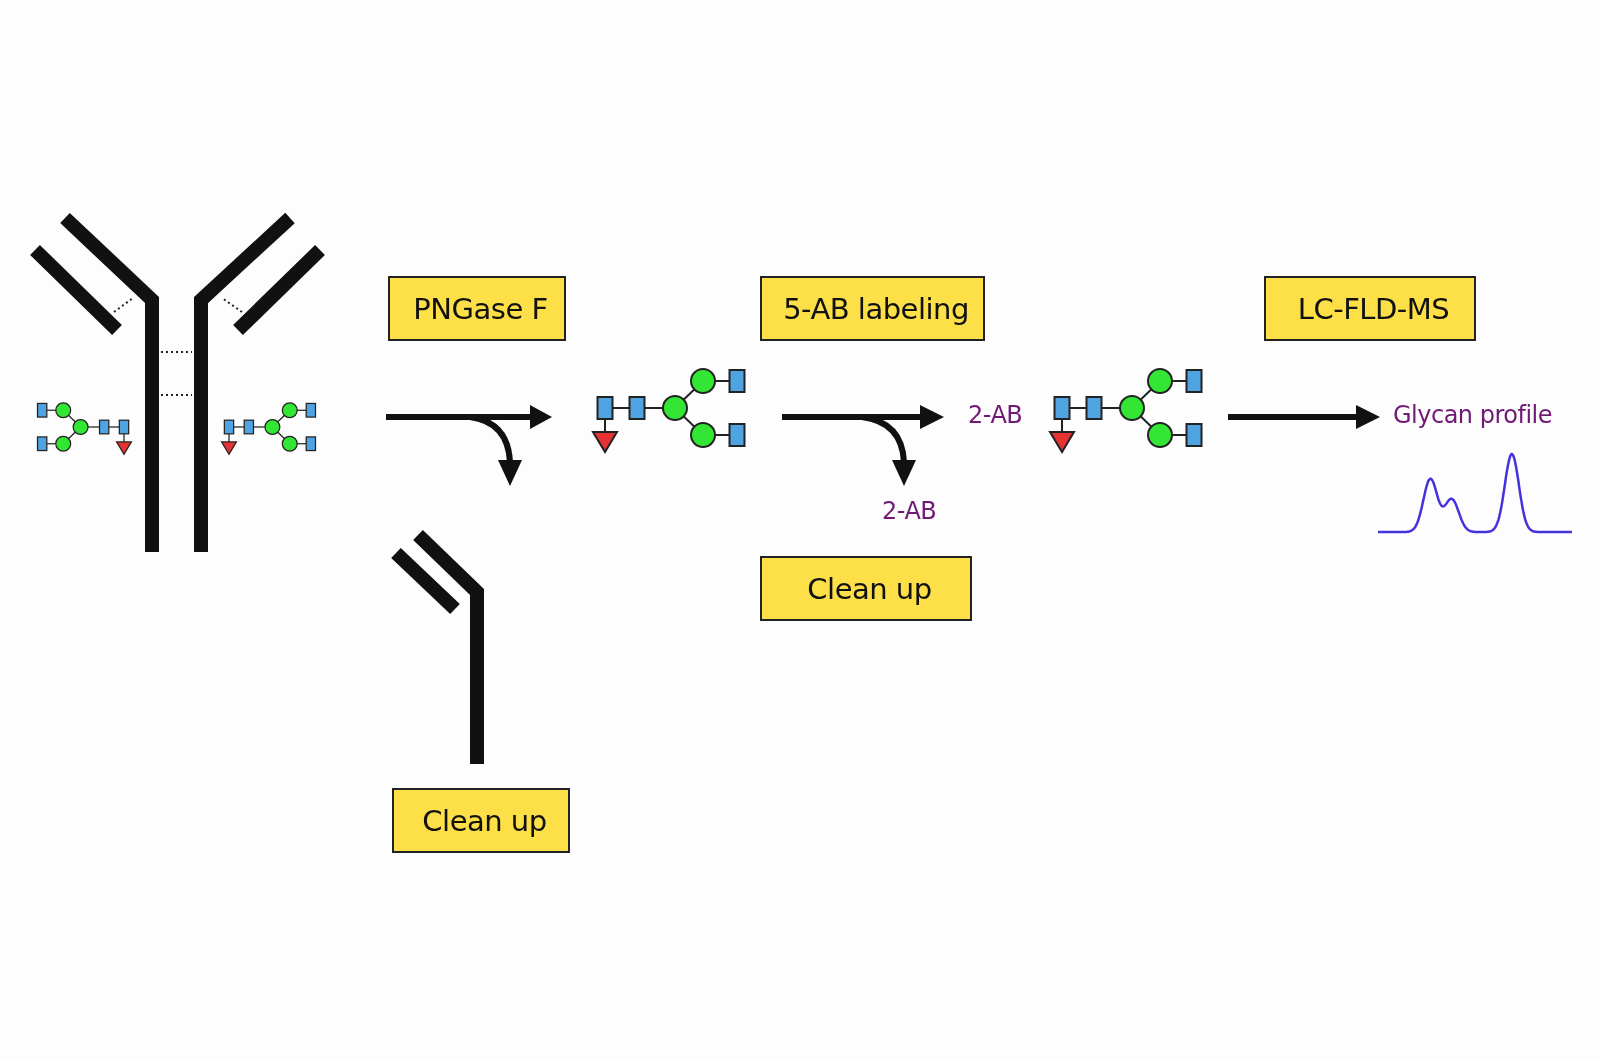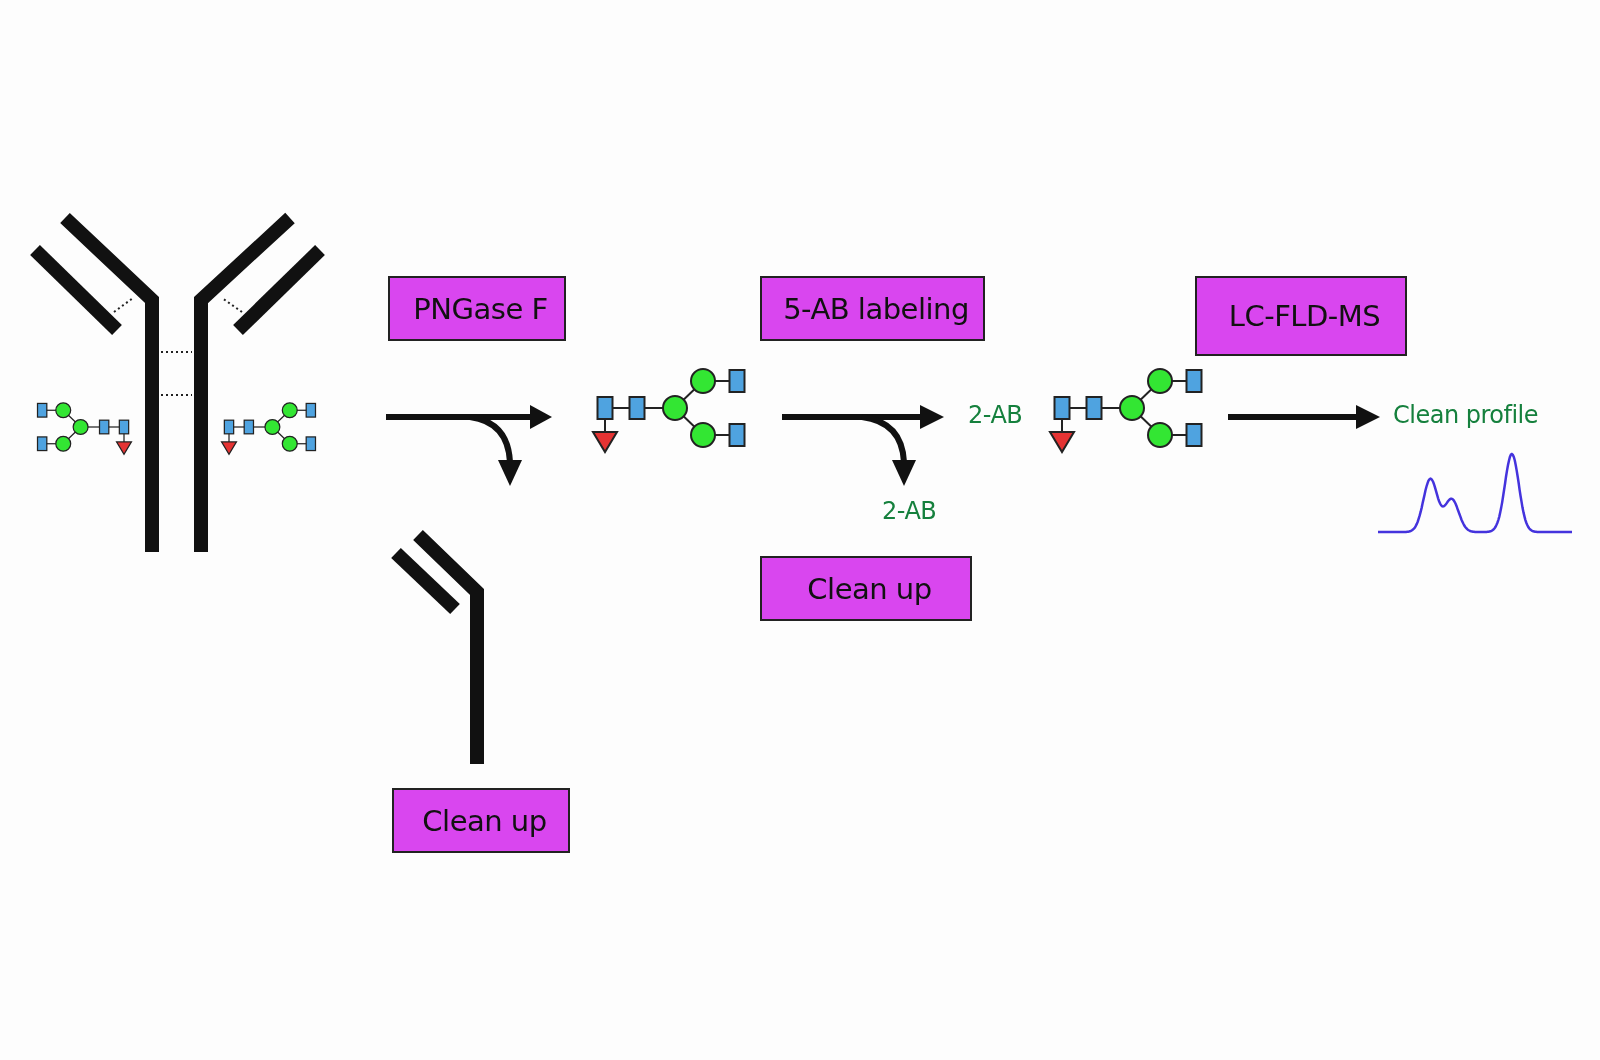--- a/index.html
+++ b/index.html
@@ -1,22 +1,22 @@
 <!DOCTYPE html>
 <html><head>
   <meta charset="utf-8">
   <style>
     html, body { margin: 0; padding: 0; background: #fdfdfd; }
     body { width: 1600px; height: 1060px; position: relative; overflow: hidden;
            font-family: "DejaVu Sans", sans-serif; }
     #stage { position: absolute; left: 0; top: 0; }
-    .label-box { position: absolute; background: #d946ef; border: 2px solid #222;
+    .label-box { position: absolute; background: #fde047; border: 2px solid #222;
                  display: flex; align-items: center; justify-content: center;
                  font-size: 29px; color: #111; letter-spacing: -0.5px; box-sizing: border-box; padding-left: 7px; }
-    .plain-label { position: absolute; font-size: 24px; color: #15803d; letter-spacing: -0.5px; white-space: nowrap; }
+    .plain-label { position: absolute; font-size: 24px; color: #701a75; letter-spacing: -0.5px; white-space: nowrap; }
   </style>
 </head>
 <body>
 
 <svg id="stage" width="1600" height="1060" viewBox="0 0 1600 1060">
   <defs>
     <marker id="ah" markerWidth="10" markerHeight="10" refX="2" refY="5" orient="auto" markerUnits="userSpaceOnUse"></marker>
   </defs>
 
   <g stroke="#111" stroke-width="14" fill="none" stroke-linecap="butt">
@@ -125,19 +125,19 @@
   <g>
     <line x1="1228" y1="417" x2="1358" y2="417" stroke="#111" stroke-width="6"></line>
     <polygon points="1356,405 1380,417 1356,429" fill="#111"></polygon>
   </g>
 
   <path id="chromatogram" fill="none" stroke="#4433dd" stroke-width="2.5" d="M 1378.0 532.0 L 1379.0 532.0 L 1379.9 532.0 L 1380.9 532.0 L 1381.9 532.0 L 1382.8 532.0 L 1383.8 532.0 L 1384.8 532.0 L 1385.8 532.0 L 1386.7 532.0 L 1387.7 532.0 L 1388.7 532.0 L 1389.6 532.0 L 1390.6 532.0 L 1391.6 532.0 L 1392.5 532.0 L 1393.5 532.0 L 1394.5 532.0 L 1395.5 532.0 L 1396.4 532.0 L 1397.4 532.0 L 1398.4 532.0 L 1399.3 532.0 L 1400.3 532.0 L 1401.3 532.0 L 1402.3 532.0 L 1403.2 532.0 L 1404.2 532.0 L 1405.2 531.9 L 1406.1 531.9 L 1407.1 531.8 L 1408.1 531.7 L 1409.0 531.5 L 1410.0 531.2 L 1411.0 530.9 L 1412.0 530.3 L 1412.9 529.6 L 1413.9 528.7 L 1414.9 527.5 L 1415.8 525.9 L 1416.8 523.9 L 1417.8 521.5 L 1418.7 518.7 L 1419.7 515.4 L 1420.7 511.7 L 1421.7 507.6 L 1422.6 503.3 L 1423.6 498.9 L 1424.6 494.4 L 1425.5 490.2 L 1426.5 486.5 L 1427.5 483.3 L 1428.4 480.8 L 1429.4 479.3 L 1430.4 478.6 L 1431.3 479.0 L 1432.3 480.3 L 1433.3 482.3 L 1434.3 485.1 L 1435.2 488.2 L 1436.2 491.7 L 1437.2 495.1 L 1438.1 498.3 L 1439.1 501.2 L 1440.1 503.5 L 1441.0 505.1 L 1442.0 506.1 L 1443.0 506.5 L 1444.0 506.2 L 1444.9 505.4 L 1445.9 504.3 L 1446.9 502.9 L 1447.8 501.5 L 1448.8 500.3 L 1449.8 499.3 L 1450.8 498.8 L 1451.7 498.7 L 1452.7 499.2 L 1453.7 500.3 L 1454.6 501.8 L 1455.6 503.8 L 1456.6 506.2 L 1457.5 508.8 L 1458.5 511.5 L 1459.5 514.3 L 1460.5 516.9 L 1461.4 519.5 L 1462.4 521.7 L 1463.4 523.8 L 1464.3 525.5 L 1465.3 527.0 L 1466.3 528.2 L 1467.2 529.2 L 1468.2 530.0 L 1469.2 530.5 L 1470.2 531.0 L 1471.1 531.3 L 1472.1 531.5 L 1473.1 531.7 L 1474.0 531.8 L 1475.0 531.9 L 1476.0 531.9 L 1476.9 531.9 L 1477.9 532.0 L 1478.9 532.0 L 1479.8 532.0 L 1480.8 532.0 L 1481.8 532.0 L 1482.8 532.0 L 1483.7 532.0 L 1484.7 532.0 L 1485.7 531.9 L 1486.6 531.9 L 1487.6 531.8 L 1488.6 531.7 L 1489.5 531.5 L 1490.5 531.3 L 1491.5 530.9 L 1492.5 530.3 L 1493.4 529.6 L 1494.4 528.5 L 1495.4 527.1 L 1496.3 525.3 L 1497.3 523.0 L 1498.3 520.1 L 1499.3 516.6 L 1500.2 512.4 L 1501.2 507.6 L 1502.2 502.1 L 1503.1 496.2 L 1504.1 489.8 L 1505.1 483.3 L 1506.0 476.8 L 1507.0 470.6 L 1508.0 465.1 L 1509.0 460.5 L 1509.9 456.9 L 1510.9 454.7 L 1511.9 454.0 L 1512.8 454.7 L 1513.8 456.9 L 1514.8 460.5 L 1515.7 465.1 L 1516.7 470.6 L 1517.7 476.8 L 1518.7 483.3 L 1519.6 489.8 L 1520.6 496.2 L 1521.6 502.1 L 1522.5 507.6 L 1523.5 512.4 L 1524.5 516.6 L 1525.4 520.1 L 1526.4 523.0 L 1527.4 525.3 L 1528.3 527.1 L 1529.3 528.5 L 1530.3 529.6 L 1531.3 530.3 L 1532.2 530.9 L 1533.2 531.3 L 1534.2 531.5 L 1535.1 531.7 L 1536.1 531.8 L 1537.1 531.9 L 1538.0 531.9 L 1539.0 532.0 L 1540.0 532.0 L 1541.0 532.0 L 1541.9 532.0 L 1542.9 532.0 L 1543.9 532.0 L 1544.8 532.0 L 1545.8 532.0 L 1546.8 532.0 L 1547.8 532.0 L 1548.7 532.0 L 1549.7 532.0 L 1550.7 532.0 L 1551.6 532.0 L 1552.6 532.0 L 1553.6 532.0 L 1554.5 532.0 L 1555.5 532.0 L 1556.5 532.0 L 1557.5 532.0 L 1558.4 532.0 L 1559.4 532.0 L 1560.4 532.0 L 1561.3 532.0 L 1562.3 532.0 L 1563.3 532.0 L 1564.2 532.0 L 1565.2 532.0 L 1566.2 532.0 L 1567.2 532.0 L 1568.1 532.0 L 1569.1 532.0 L 1570.1 532.0 L 1571.0 532.0 L 1572.0 532.0"></path>
 </svg>
 
 <div class="label-box" style="left:388px; top:276px; width:178px; height:65px;">PNGase F</div>
 <div class="label-box" style="left:760px; top:276px; width:225px; height:65px;">5-AB labeling</div>
-<div class="label-box" style="left:1195px; top:276px; width:212px; height:80px;">LC-FLD-MS</div>
+<div class="label-box" style="left:1264px; top:276px; width:212px; height:65px;">LC-FLD-MS</div>
 <div class="label-box" style="left:392px; top:788px; width:178px; height:65px;">Clean up</div>
 <div class="label-box" style="left:760px; top:556px; width:212px; height:65px;">Clean up</div>
 
 <div class="plain-label" style="left:968px; top:401px;">2-AB</div>
 <div class="plain-label" style="left:882px; top:497px;">2-AB</div>
-<div class="plain-label" style="left:1393px; top:401px;">Clean profile</div>
+<div class="plain-label" style="left:1393px; top:401px;">Glycan profile</div>
 
 </body></html>

